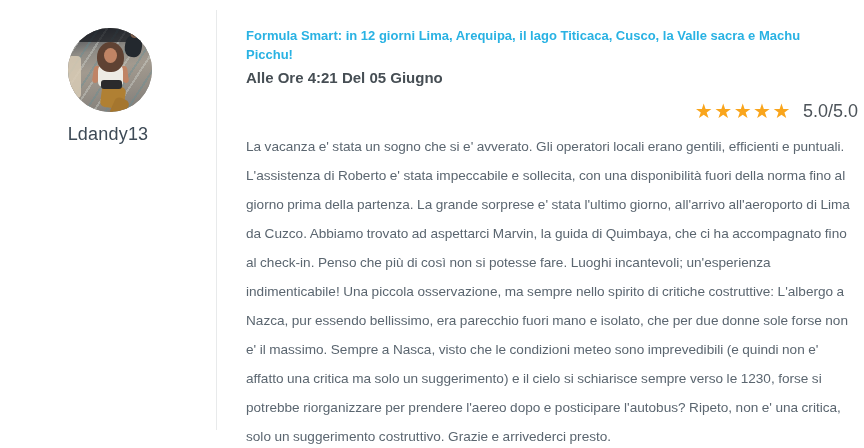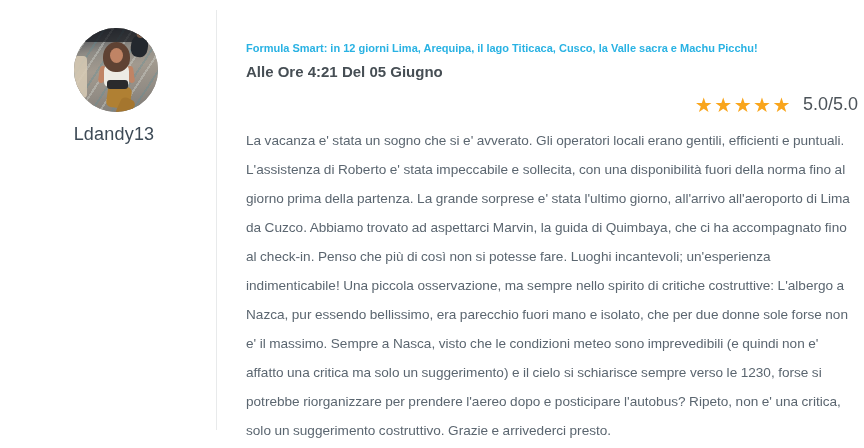--- a/index.html
+++ b/index.html
@@ -10,21 +10,21 @@
     --body_gray:#5b6670;
     --score_gray:#4c5359;
     --divider_gray:#e8eaeb;
   }
   *{margin:0;padding:0;box-sizing:border-box;}
   html,body{width:864px;height:448px;background:#ffffff;overflow:hidden;
     font-family:"Liberation Sans","DejaVu Sans",sans-serif;}
   .card{position:relative;width:864px;height:448px;background:#fff;}
 
   
-  .reviewer{position:absolute;left:6px;top:0;width:216px;height:340px;padding-left:34px;}
+  .reviewer{position:absolute;left:0;top:0;width:216px;height:340px;padding-left:34px;}
   .avatar{position:absolute;left:68px;top:28px;width:84px;height:84px;border-radius:50%;
     overflow:hidden;background:#8f8a84;}
   .av-bg{position:absolute;inset:0;
     background:linear-gradient(170deg,#2e3136 0%,#53555a 10%,#8e8b85 28%,#a29a8f 48%,#938d85 72%,#7d7a76 100%);}
   .av-stripes{position:absolute;inset:0;opacity:.45;
     background:repeating-linear-gradient(123deg,rgba(0,0,0,0) 0 8px,rgba(95,141,150,.75) 8px 10px,rgba(0,0,0,0) 10px 15px,rgba(215,220,214,.8) 15px 17px);}
   .av-topband{position:absolute;left:0;top:0;width:100%;height:14px;background:rgba(22,25,30,.72);}
   .av-person2{position:absolute;right:10px;top:7px;width:17px;height:22px;background:#23282e;
     border-radius:45% 45% 40% 40%;transform:rotate(8deg);}
   .av-person2:before{content:"";position:absolute;left:4px;top:-5px;width:8px;height:8px;border-radius:50%;background:#7b5b49;}
@@ -37,21 +37,21 @@
   .av-bag{position:absolute;left:33px;top:52px;width:21px;height:9px;background:#2a2a2c;border-radius:3px;}
   .av-pants{position:absolute;left:33px;top:58px;width:24px;height:22px;background:#b08033;border-radius:5px;transform:rotate(8deg);}
   .av-leg{position:absolute;left:44px;top:70px;width:15px;height:20px;background:#a5762e;border-radius:5px;transform:rotate(24deg);}
   .username{position:absolute;left:0;top:124px;width:216px;text-align:center;
     font-size:18px;color:var(--username_dark);letter-spacing:.2px;}
 
   .divider{position:absolute;left:216px;top:10px;width:1px;height:420px;background:var(--divider_gray);}
 
   
   .content{position:absolute;left:246px;top:0;width:612px;height:448px;}
-  .title{margin-top:39px;width:600px;font-size:11px;font-weight:700;line-height:18.5px;
+  .title{margin-top:27px;width:600px;font-size:13px;font-weight:700;line-height:18.5px;
     color:var(--title_blue);cursor:pointer;}
   .date{margin-top:5px;font-size:15px;color:var(--date_gray);font-weight:bold;}
   .rating-row{margin-top:13px;display:flex;justify-content:flex-end;align-items:center;gap:11px;height:24px;}
   .stars{font-size:20px;color:var(--star_orange);letter-spacing:1.5px;line-height:1;}
   .score{font-size:18px;color:var(--score_gray);}
   .body{margin-top:9px;width:612px;font-size:13.6px;line-height:29px;color:var(--body_gray);
     word-spacing:-0.3px;}
 </style>
 </head>
 <body>

